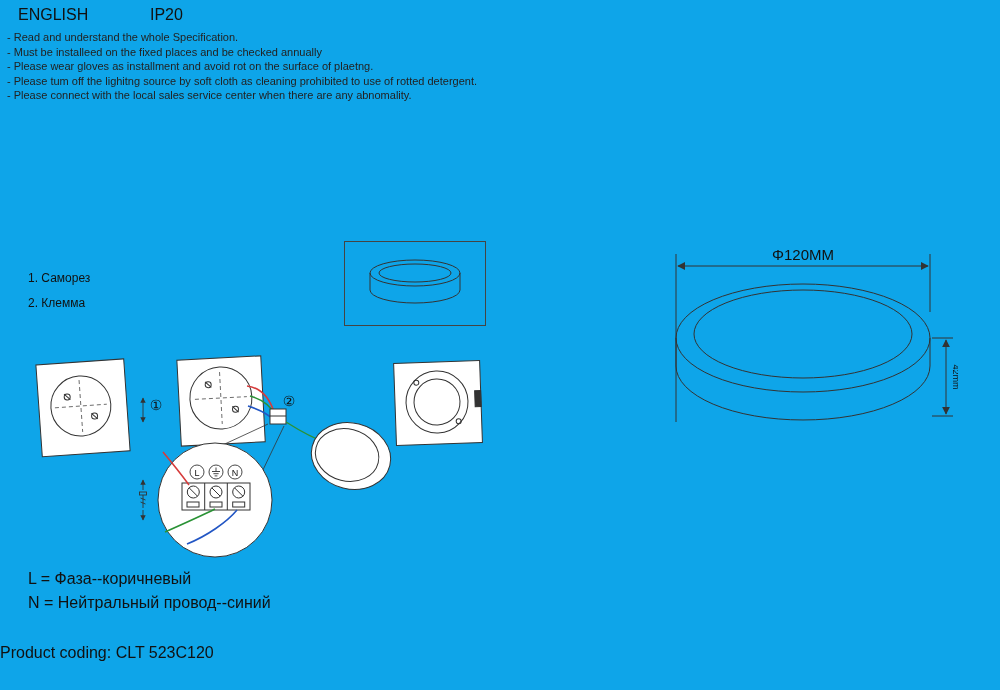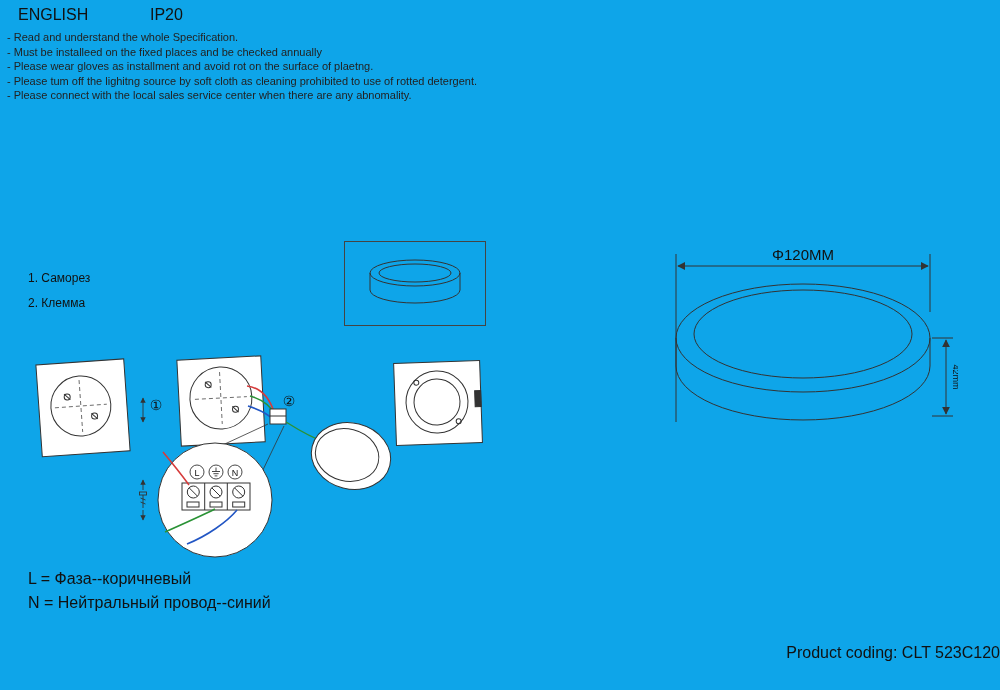--- a/index.html
+++ b/index.html
@@ -4,21 +4,21 @@
 <style>
   html,body{margin:0;padding:0;background:#fff;}
   #page{position:relative;width:1000px;height:690px;background:#0ea5e9;
         font-family:"Liberation Sans", sans-serif;color:#111;overflow:hidden;text-decoration:underline;}
   .hdr{position:absolute;top:6px;font-size:16px;color:#111;}
   #lang{left:18px;}
   #ip{left:150px;}
   #spec{position:absolute;left:7px;top:30px;font-size:11px;line-height:14.6px;color:#222;}
   #parts{position:absolute;left:28px;top:266px;font-size:12px;line-height:25px;color:#111;}
   #legend{position:absolute;left:28px;top:560px;font-size:16px;line-height:24px;color:#111;margin-top:7px;}
-  #footer{position:absolute;left:0;right:0;top:644px;text-align:right;font-size:16px;color:#111;}
+  #footer{position:absolute;left:0;right:0;top:644px;text-align:left;font-size:16px;color:#111;}
   #lampbox{position:absolute;left:344px;top:241px;width:142px;height:85px;border:1px solid #444;box-sizing:border-box;}
   #dimsvg{position:absolute;left:648px;top:216px;}
   #mainsvg{position:absolute;left:15px;top:346px;}
   svg text{font-family:"Liberation Sans", sans-serif;}
 </style>
 </head>
 <body>
 
 <div id="page">
 

